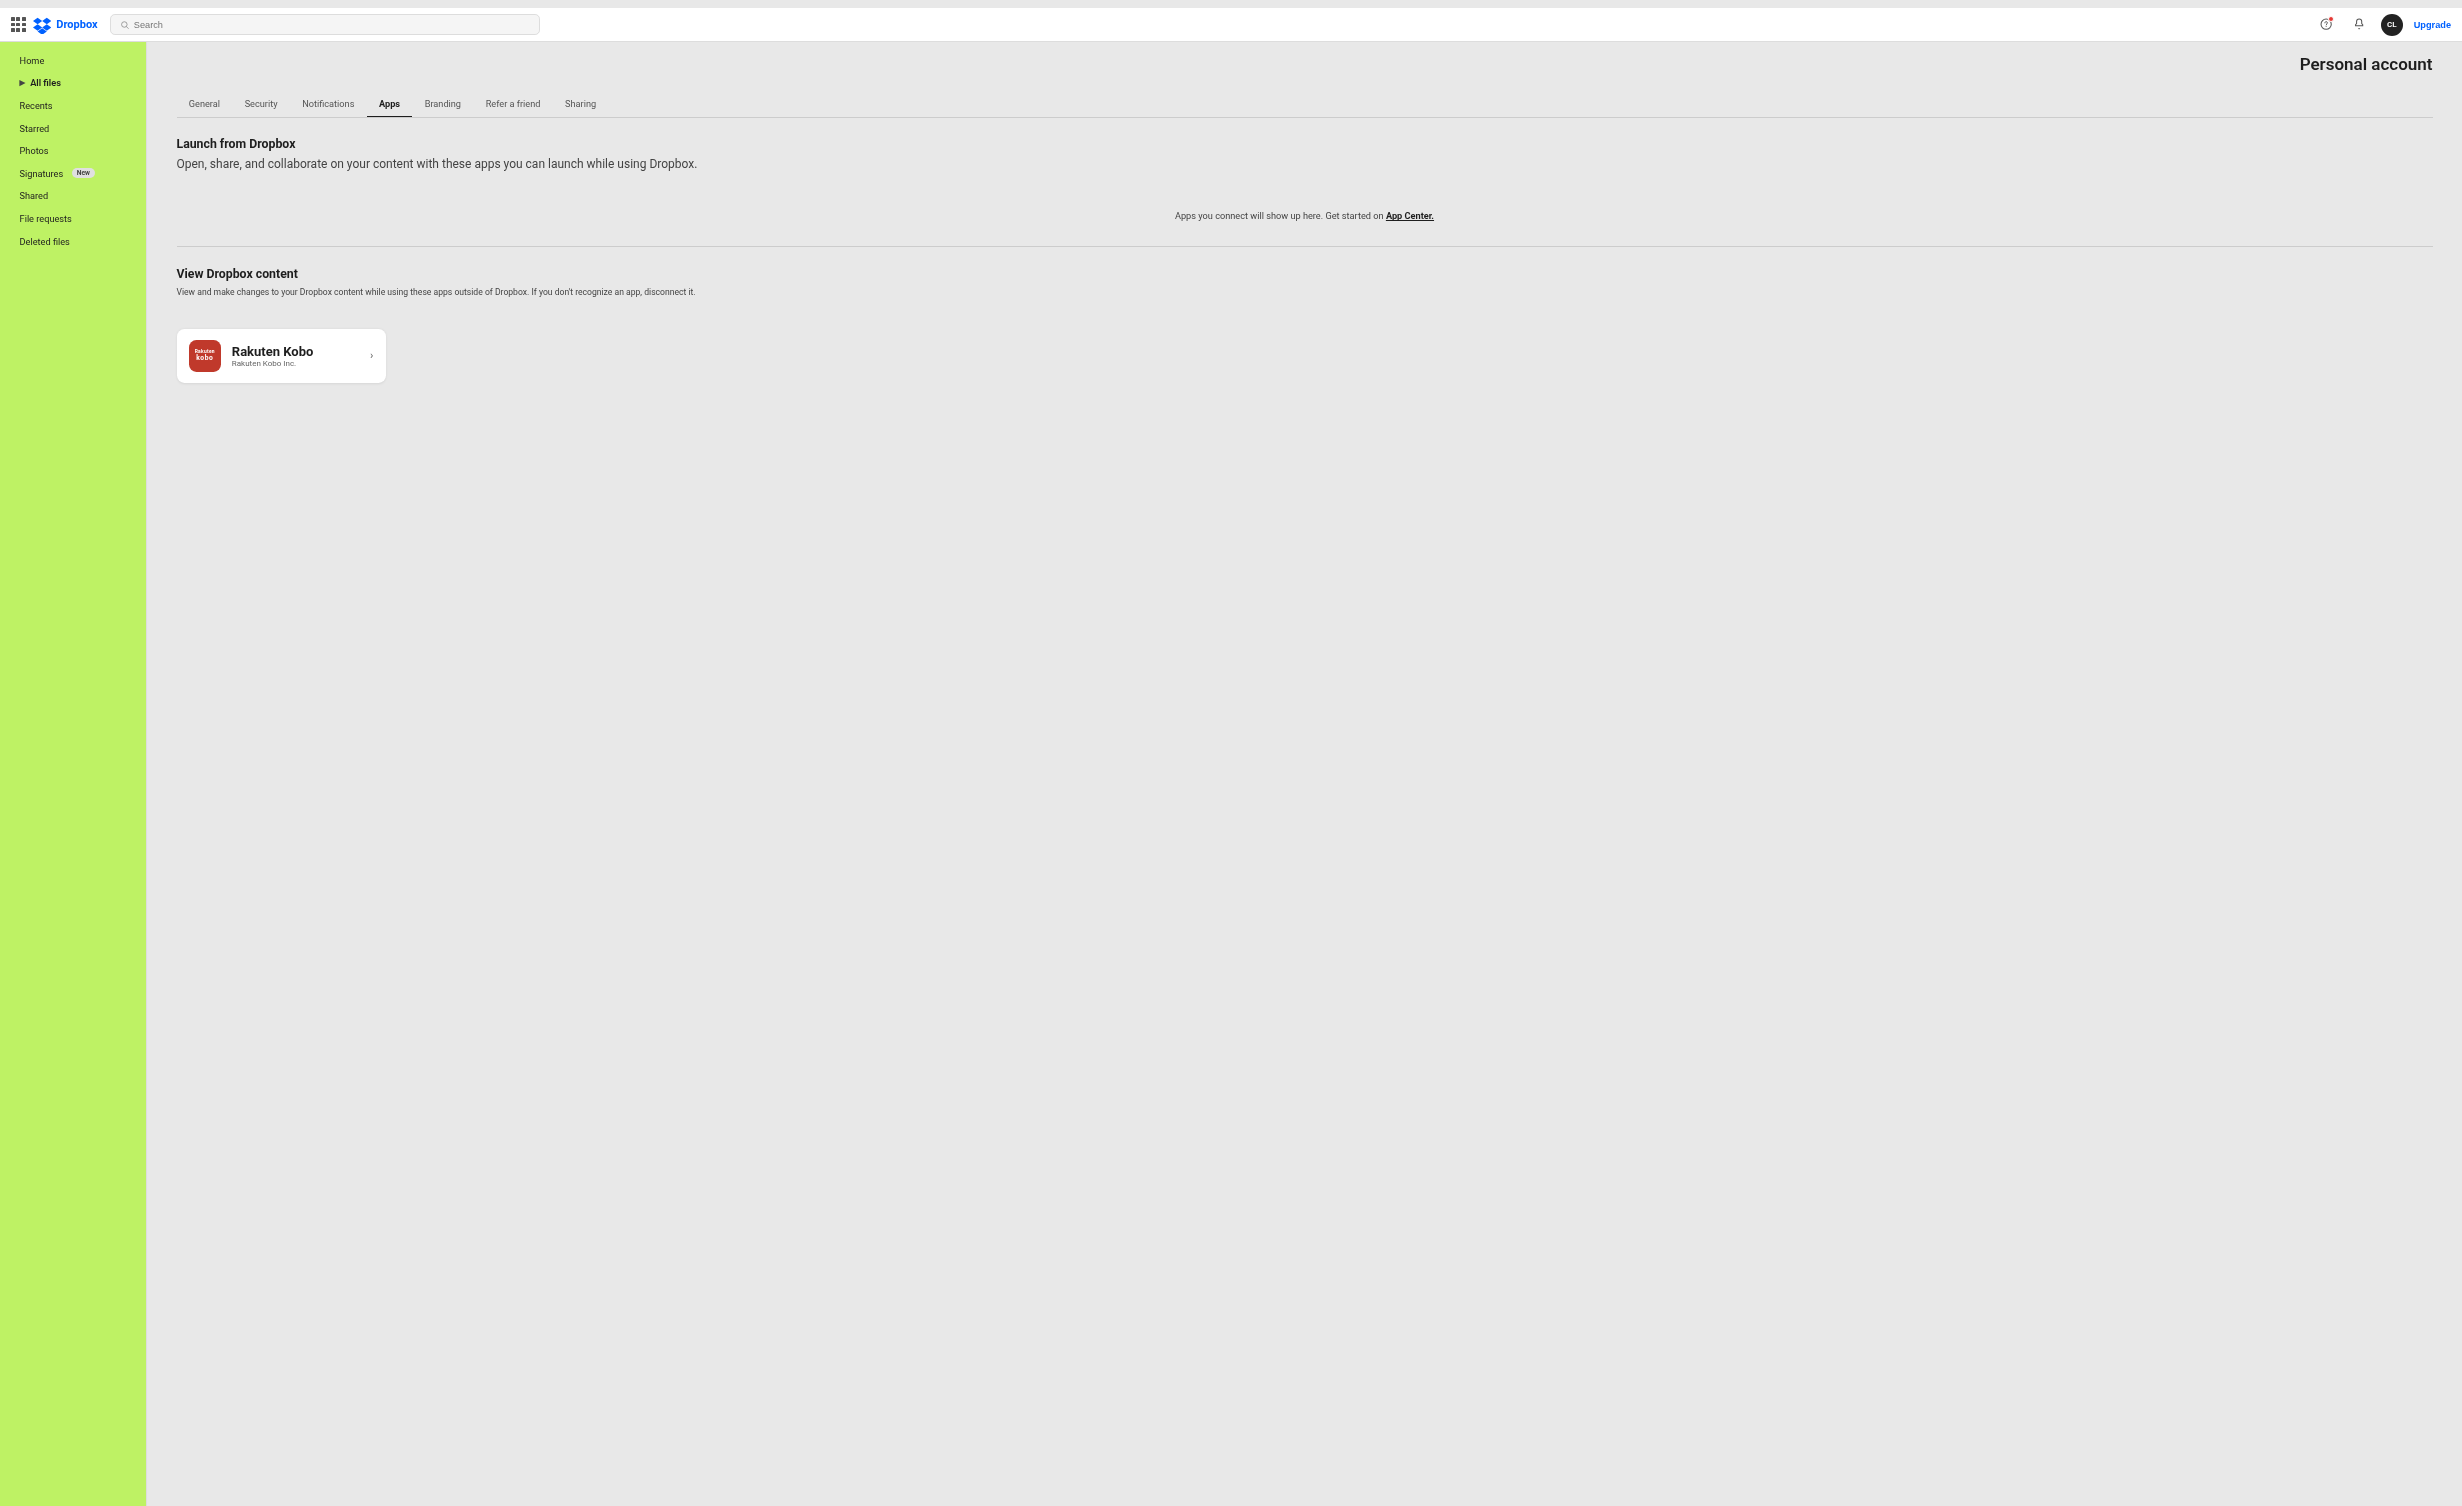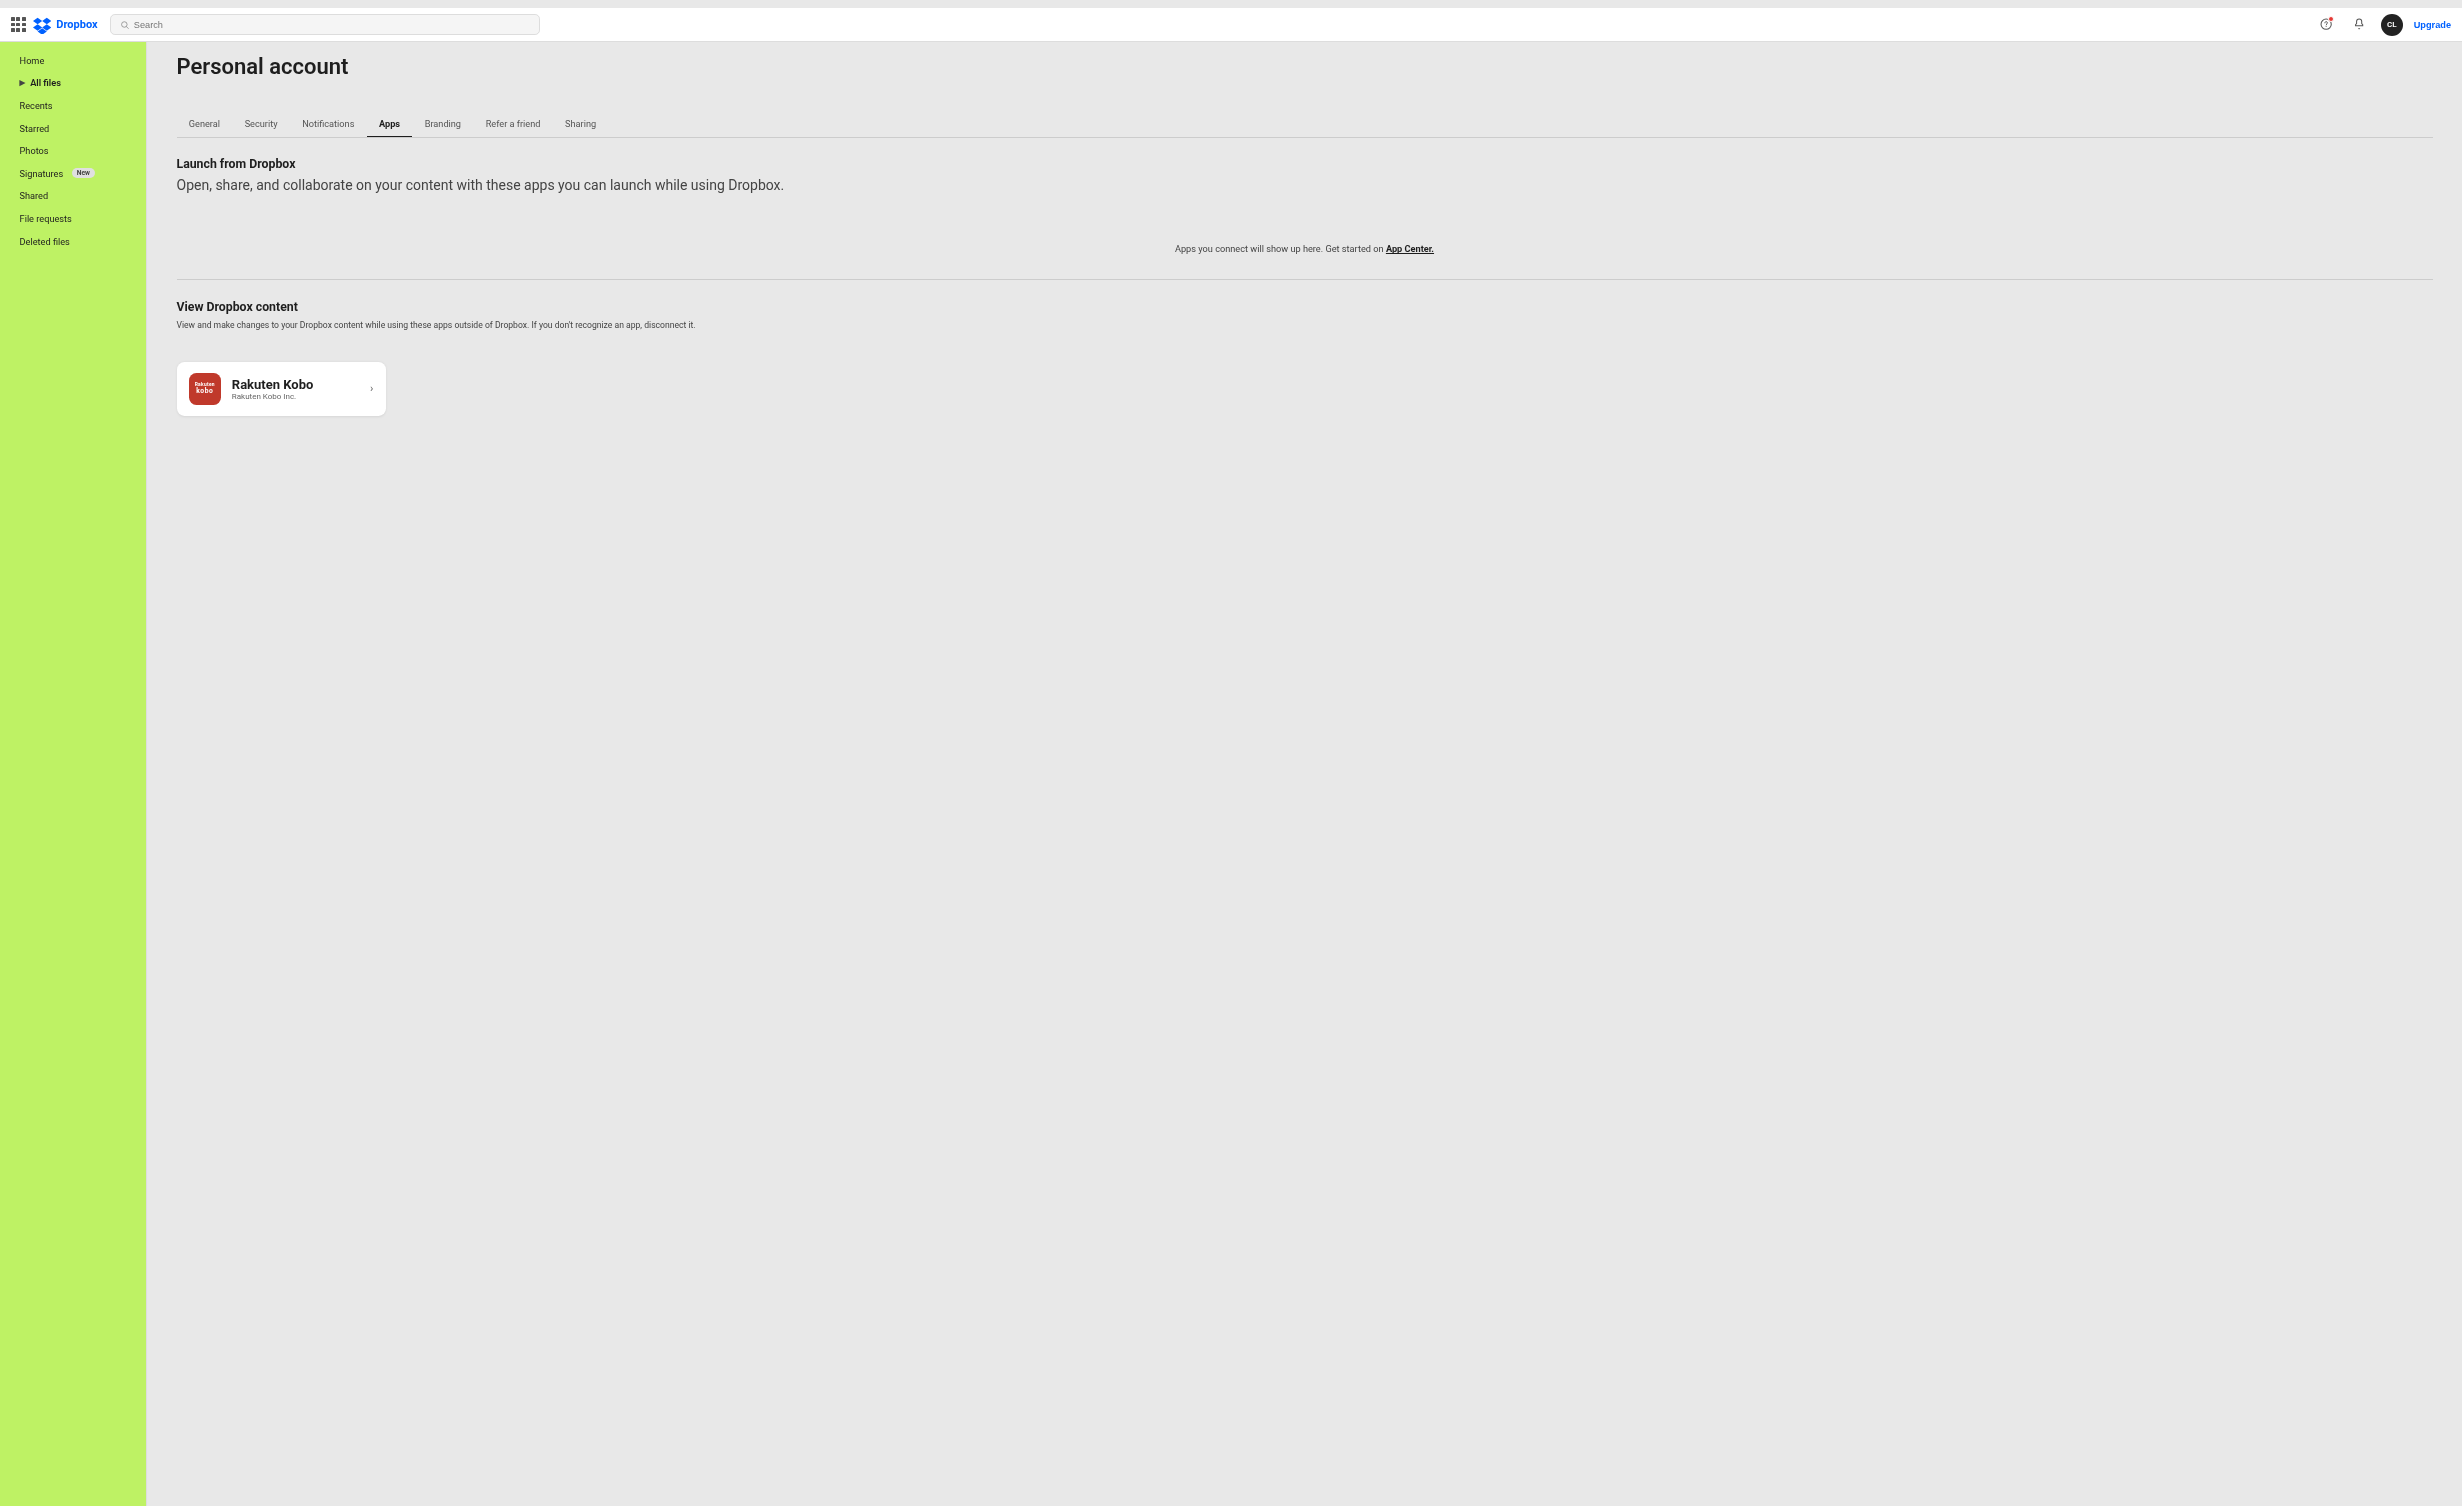--- a/index.html
+++ b/index.html
@@ -150,24 +150,25 @@
       margin-left: 3.7px;
     }
 
     
     .main {
       flex: 1;
       background: #e8e8e8;
       padding: 19.6px 29.5px;
     }
     .page-title {
-      font-size: 22px;
+      font-size: 17px;
       font-weight: 600;
       color: #1e1e1e;
-      margin-bottom: 32px;
+      margin-bottom: 17px;
+      text-align: right;
     }
 
     
     .tabs {
       display: flex;
       gap: 0;
       border-bottom: 0.6px solid #ccc;
       margin-bottom: 19.6px;
     }
     .tab-item {
@@ -187,23 +188,23 @@
     }
 
     
     .section-title {
       font-size: 12.3px;
       font-weight: 700;
       color: #1e1e1e;
       margin-bottom: 6.1px;
     }
     .section-desc {
-      font-size: 14px;
-      color: #444;
-      margin-bottom: 28px;
+      font-size: 12px;
+      color: #444;
+      margin-bottom: 17px;
     }
     .empty-state {
       text-align: center;
       padding: 22px 0 19.6px;
       font-size: 9.2px;
       color: #444;
     }
     .empty-state a, .app-center-link {
       font-weight: 700;
       color: #1e1e1e;

